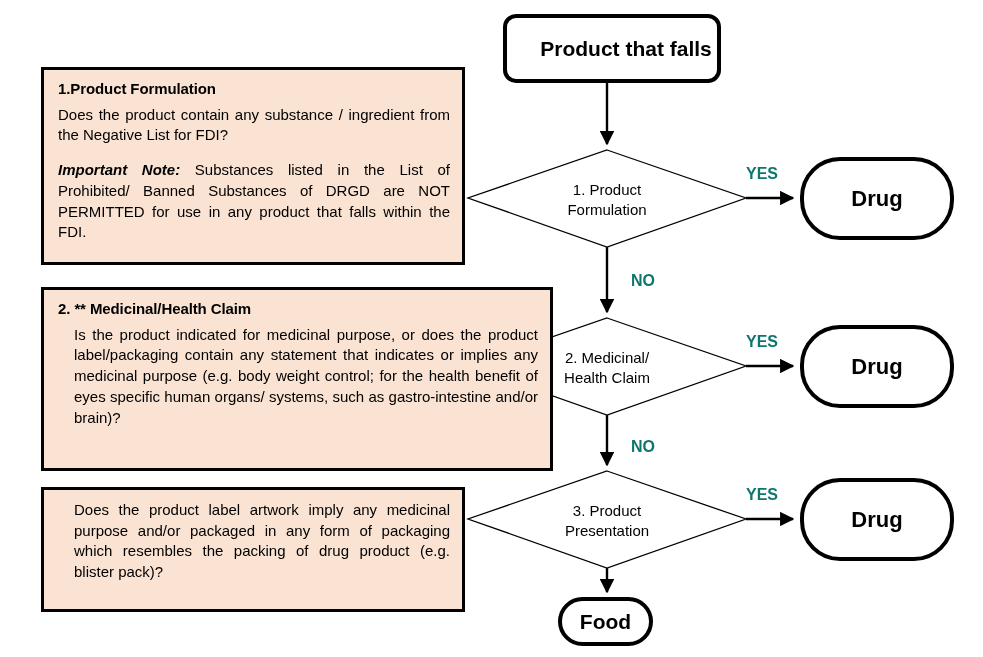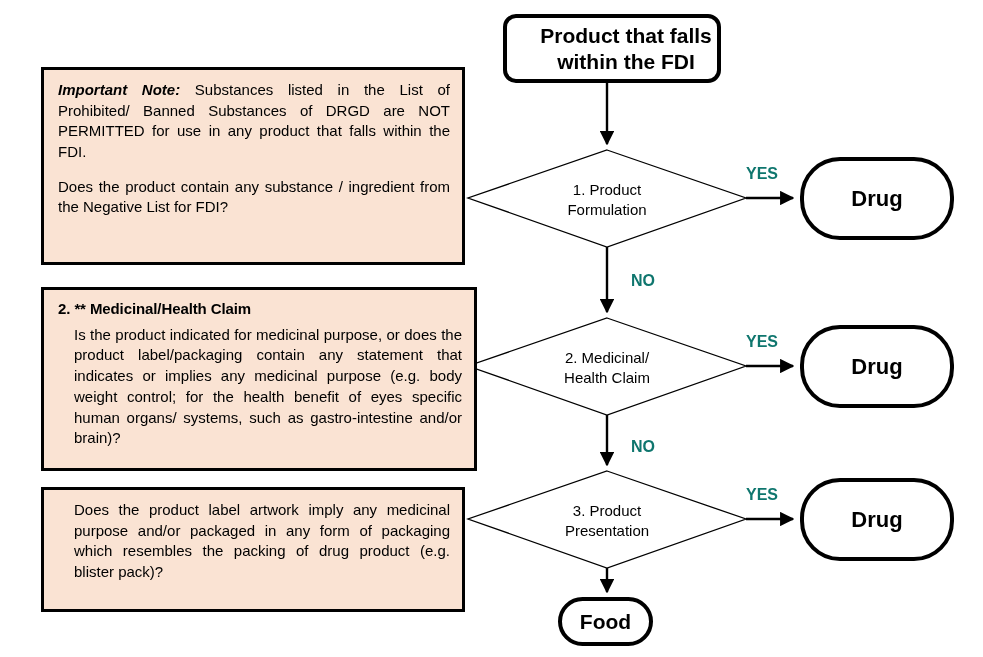--- a/index.html
+++ b/index.html
@@ -48,21 +48,21 @@
   .info-para + .info-para { margin-top: 14px; }
   .info-para .note-lead {
     font-weight: bold;
     font-style: italic;
   }
   .indent-para {
     padding-left: 16px;
   }
 
   #box-formulation  { left: 41px;  top: 67px;  width: 424px; height: 198px; }
-  #box-claim        { left: 41px;  top: 287px; width: 436px; height: 184px; }
+  #box-claim        { left: 41px;  top: 287px; width: 512px; height: 184px; }
   #box-presentation { left: 41px;  top: 487px; width: 424px; height: 125px; }
 
   
   .node {
     position: absolute;
     box-sizing: border-box;
     background: #ffffff;
     border: 4px solid #000000;
     display: flex;
     align-items: center;
@@ -146,37 +146,37 @@
   <line x1="746" y1="366" x2="793" y2="366" stroke="#000000" stroke-width="2.4" marker-end="url(#arrowThick)"></line>
 
   <line x1="607" y1="415" x2="607" y2="465" stroke="#000000" stroke-width="2.4" marker-end="url(#arrowThick)"></line>
 
   <line x1="746" y1="519" x2="793" y2="519" stroke="#000000" stroke-width="2.4" marker-end="url(#arrowThick)"></line>
 
   <line x1="607" y1="568" x2="607" y2="592" stroke="#000000" stroke-width="2.4" marker-end="url(#arrowThick)"></line>
 </svg>
 
 <div class="info-box" id="box-formulation">
+  <div class="info-title">1.Product Formulation</div>
+  <p class="info-para">Does the product contain any substance / ingredient from the Negative List for FDI?</p>
   <p class="info-para"><span class="note-lead">Important Note:</span><span> Substances listed in the List of Prohibited/ Banned Substances of DRGD are NOT PERMITTED for use in any product that falls within the FDI.</span></p>
-  <p class="info-para">Does the product contain any substance / ingredient from the Negative List for FDI?</p>
 </div>
 
 <div class="info-box" id="box-claim">
   <div class="info-title">2. ** Medicinal/Health Claim</div>
   <p class="info-para indent-para">Is the product indicated for medicinal purpose, or does the product label/packaging contain any statement that indicates or implies any medicinal purpose (e.g. body weight control; for the health benefit of eyes specific human organs/ systems, such as gastro-intestine and/or brain)?</p>
 </div>
 
 <div class="info-box" id="box-presentation">
   <p class="info-para indent-para">Does the product label artwork imply any medicinal purpose and/or packaged in any form of packaging which resembles the packing of drug product (e.g. blister pack)?</p>
 </div>
 
 <div class="node" id="node-start">
   <div>
     <span>Product that falls</span><br>
-    <span>within the FDI</span>
   </div>
 </div>
 
 <div class="node terminal-drug" id="node-drug-1">Drug</div>
 <div class="node terminal-drug" id="node-drug-2">Drug</div>
 <div class="node terminal-drug" id="node-drug-3">Drug</div>
 <div class="node" id="node-food">Food</div>
 
 <div class="diamond-label" id="label-decision-1">
   <span>1. Product</span><br>

